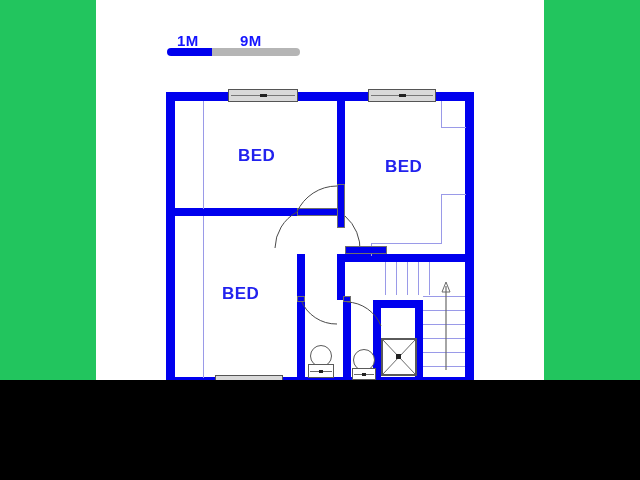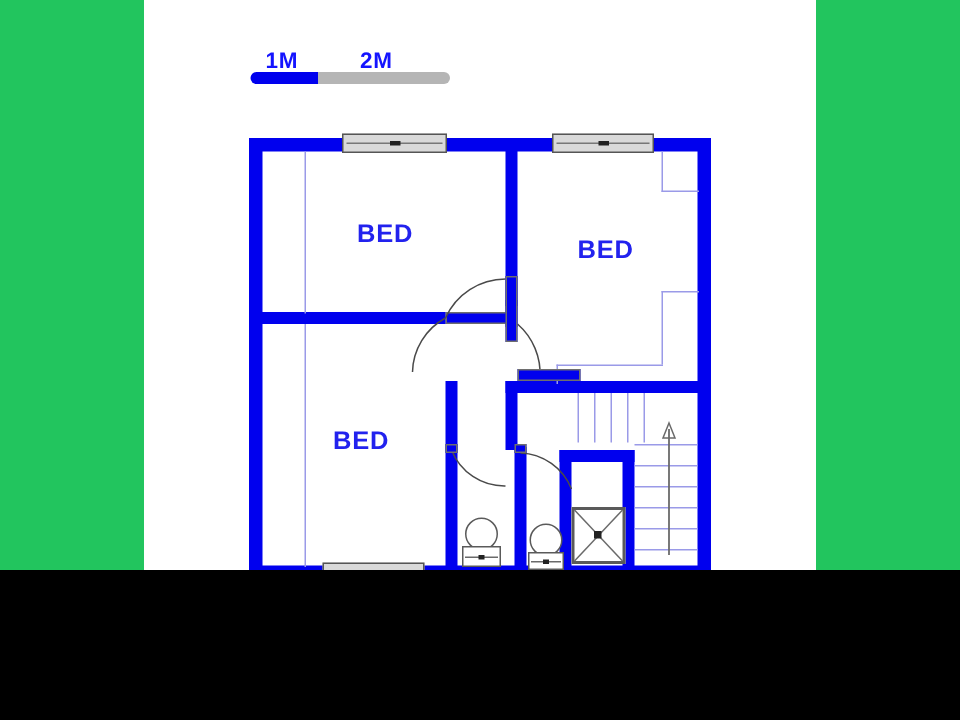--- a/index.html
+++ b/index.html
@@ -151,21 +151,21 @@
   }
 </style>
 </head>
 <body>
 
 <div id="page">
 
   <div id="canvas"></div>
 
   <div id="label-1m" class="scale-label">1M</div>
-  <div id="label-2m" class="scale-label">2M</div>
+  <div id="label-2m" class="scale-label">9M</div>
   <div id="scalebar">
     <div class="seg-blue"></div>
     <div class="seg-gray"></div>
   </div>
 
   <div class="wall" style="left:166px; top:92px; width:308px; height:9px;"></div>
 
   <div class="wall" style="left:166px; top:377px; width:308px; height:9px;"></div>
 
   <div class="wall" style="left:166px; top:92px; width:9px; height:294px;"></div>

